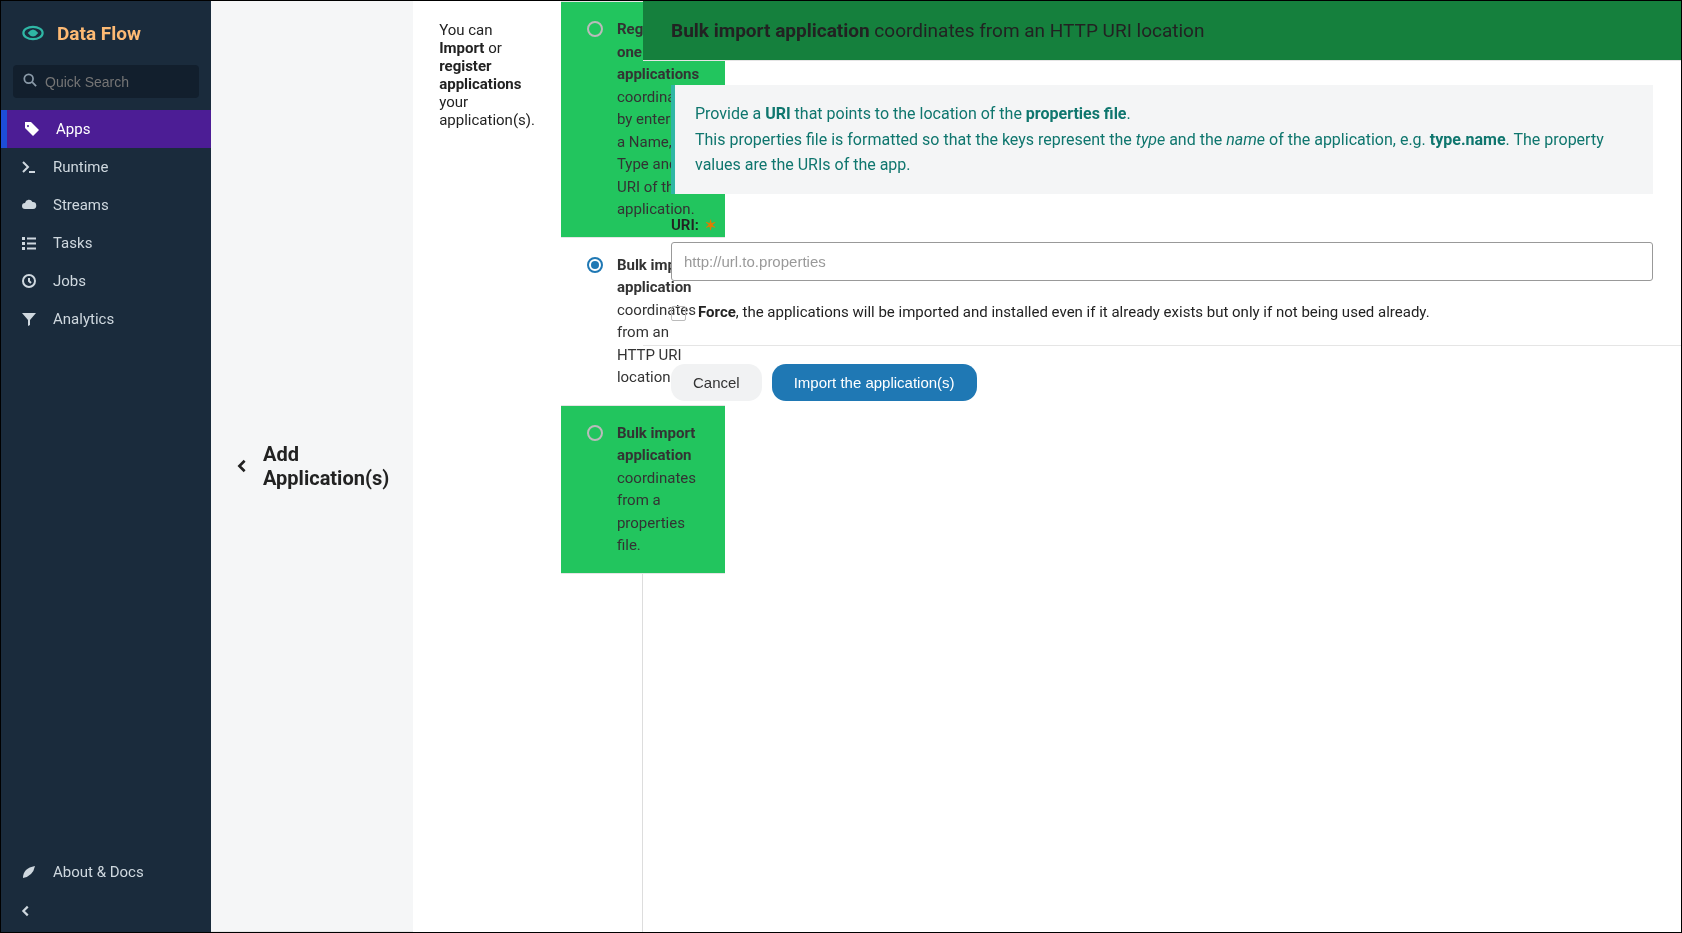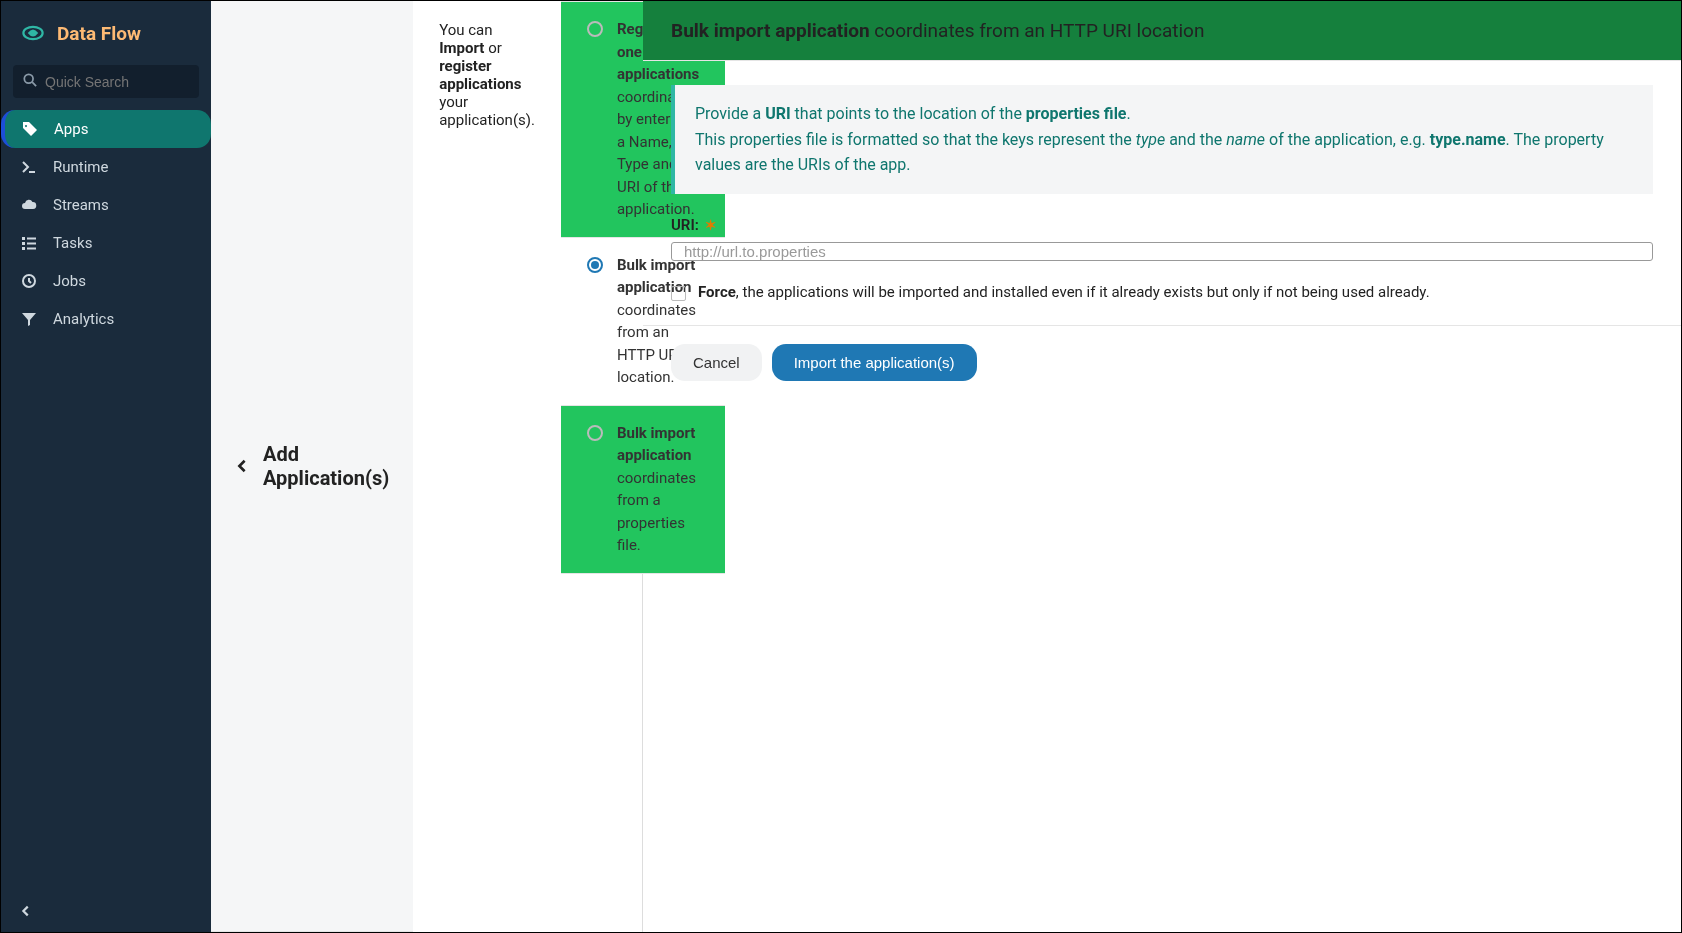--- a/index.html
+++ b/index.html
@@ -59,25 +59,24 @@
 .nav { list-style: none; flex: 1; }
 .nav-item {
   display: flex;
   align-items: center;
   padding: 10px 18px;
   color: #cfd8df;
   cursor: pointer;
   font-size: 15px;
 }
 .nav-item.active {
-  background: #0f766e;
+  background: #4c1d95;
   color: #fff;
-  border-left: 4px solid #1d4ed8;
+  border-left: 6px solid #1d4ed8;
   padding-left: 15px;
-  border-radius: 14px;
 }
 .nav-icon {
   width: 20px;
   display: inline-flex;
   justify-content: center;
   margin-right: 14px;
   color: inherit;
   font-size: 15px;
 }
 .sidebar-footer {
@@ -186,21 +185,21 @@
 .field-label {
   font-size: 15px;
   font-weight: 600;
   margin-bottom: 8px;
   display:flex;
   align-items:center;
 }
 .req-star { color: #e07b00; margin-left: 6px; font-size:14px;}
 .uri-input {
   width: 100%;
-  padding: 0 12px;
+  padding: 10px 12px;
   border: 1px solid #999;
   border-radius: 3px;
   font-size: 15px;
   color: #333;
   background:#fff;
 }
 .uri-input::placeholder { color: #999; }
 .hint {
   font-size: 13px;
   color: #1f78b4;
@@ -311,20 +310,28 @@
     <li class="nav-item">
       <span class="nav-icon">
           <svg width="16" height="16" viewBox="0 0 16 16" fill="currentColor">
             <path d="M1 2 H15 L9 9 V14 L7 15 V9 Z"></path>
           </svg>
         </span>
       <span>Analytics</span>
     </li>
   </ul>
   <div class="sidebar-footer">
+    <div class="footer-item">
+      <span class="footer-icon">
+          <svg width="16" height="16" viewBox="0 0 16 16" fill="currentColor">
+            <path d="M2 14 Q2 4 14 2 Q12 12 2 14 M2 14 Q6 10 10 6" fill="currentColor"></path>
+          </svg>
+        </span>
+      <span>About &amp; Docs</span>
+    </div>
     <div class="collapse-btn">
       <span><svg width="14" height="14" viewBox="0 0 16 16" fill="none" stroke="currentColor" stroke-width="2.5">
             <path d="M10 3 L5 8 L10 13"></path>
           </svg></span>
     </div>
   </div>
 </div>
 
 <div class="left-panel">
   <div class="left-header">

